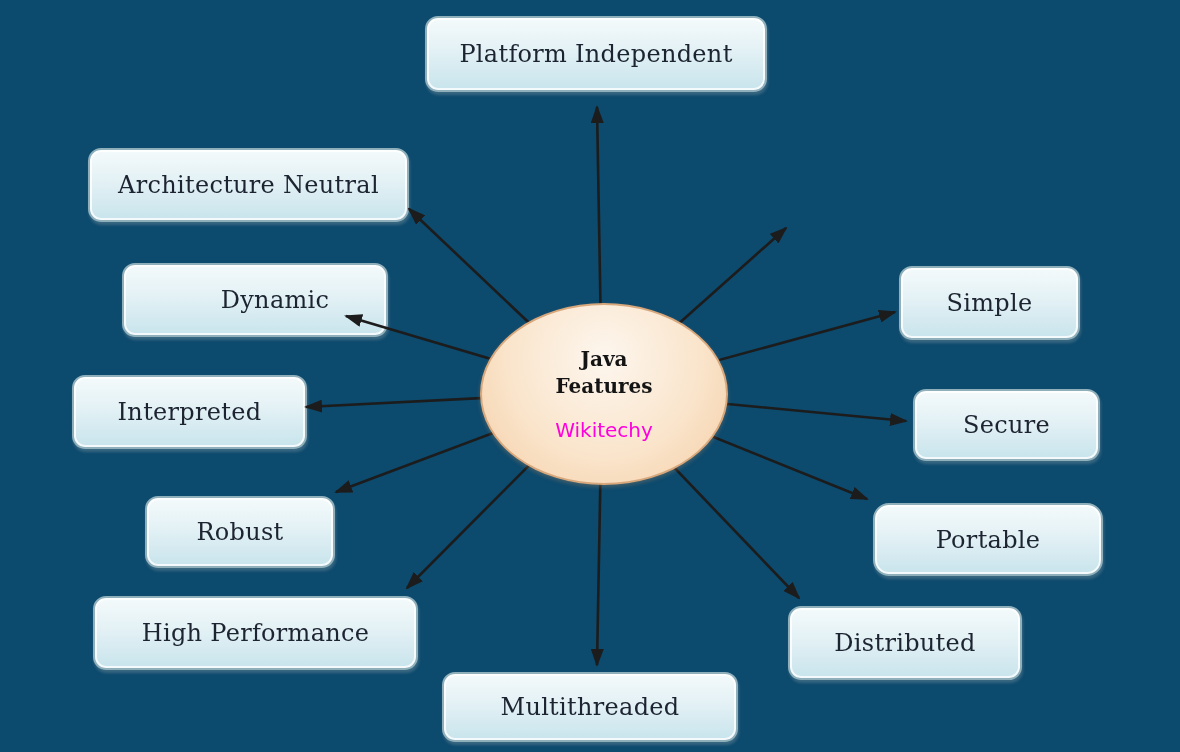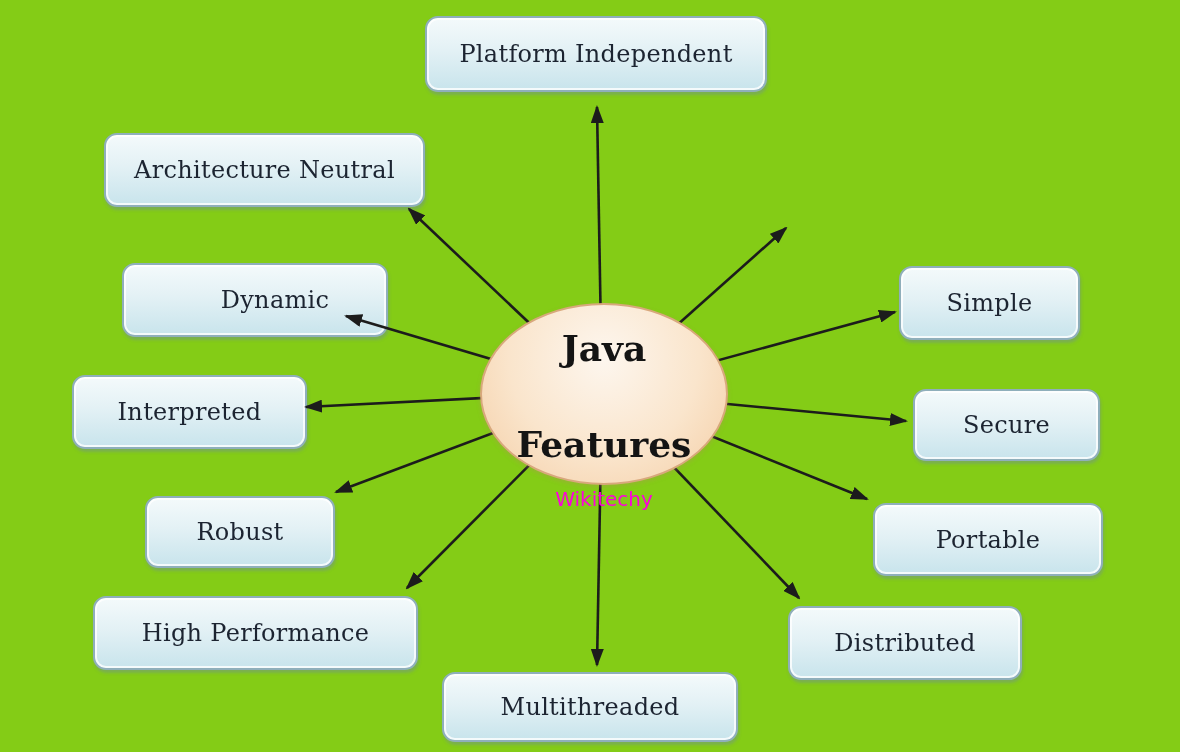--- a/index.html
+++ b/index.html
@@ -1,47 +1,47 @@
 <!DOCTYPE html>
 <html><head>
 <meta charset="utf-8">
 <style>
   html,body{margin:0;padding:0;background:#ffffff;}
   .stage{
     position:relative;
     width:1180px;height:752px;
-    background:#84cc16;
+    background:#0c4a6e;
     overflow:hidden;
     font-family:"DejaVu Serif","Liberation Serif",serif;
   }
   
   .fbox{
     position:absolute;
     z-index:1;
     display:flex;align-items:center;justify-content:center;
     border:2px solid #8fafbb;
     border-radius:13px;
     background:linear-gradient(to bottom,#f4fafb 0%,#e3f1f5 45%,#c8e4ec 100%);
     box-shadow:1px 3px 3px rgba(110,140,152,.45), inset 0 0 0 2px rgba(255,255,255,.8);
   }
   .flabel{
     font-size:24px;
     color:#1c2431;
     letter-spacing:.3px;
     white-space:nowrap;
   }
   #b-platform      {left:425px;top:16px;  width:338px;height:72px;}
-  #b-archneutral   {left:88px; top:133px; width:317px;height:70px;margin-left:16px;}
+  #b-archneutral   {left:88px; top:148px; width:317px;height:70px;}
   #b-dynamic       {left:122px;top:263px; width:222px;height:70px;padding-left:40px;}
   #b-interpreted   {left:72px; top:375px; width:231px;height:70px;}
   #b-robust        {left:145px;top:496px; width:186px;height:68px;}
   #b-highperf      {left:93px; top:596px; width:321px;height:70px;}
   #b-multithreaded {left:442px;top:672px; width:292px;height:66px;}
   #b-distributed   {left:788px;top:606px; width:230px;height:70px;}
-  #b-portable      {left:873px;top:503px; width:226px;height:69px;}
+  #b-portable      {left:873px;top:503px; width:226px;height:69px;border-radius:16px;}
   #b-secure        {left:913px;top:389px; width:183px;height:68px;}
   #b-simple        {left:899px;top:260px; width:177px;height:70px;margin-top:6px;}
   #b-objoriented   {left:791px;top:147px; width:287px;height:68px;}
 
   
   .arrows{
     position:absolute;left:0;top:0;z-index:2;
     pointer-events:none;
   }
   .arrows line{stroke:#1c1c1c;stroke-width:2.6;}
@@ -51,21 +51,21 @@
     position:absolute;left:480px;top:303px;width:244px;height:178px;
     z-index:3;
     border:2px solid #d8a87c;
     border-radius:50%;
     background:radial-gradient(ellipse at 50% 30%,#fdf6ee 0%,#fae5cc 55%,#f4cda4 100%);
     box-shadow:0 2px 4px rgba(180,140,100,.35);
     display:flex;flex-direction:column;align-items:center;justify-content:center;
     text-align:center;
   }
   .center-title{
-    font-size:36px;font-weight:bold;color:#141414;line-height:1.35;margin-top:47px;
+    font-size:20px;font-weight:bold;color:#141414;line-height:1.35;
   }
   .watermark{
     margin-top:18px;
     font-family:"DejaVu Sans","Liberation Sans",sans-serif;
     font-size:20px;color:#ff00dd;
   }
 </style>
 </head>
 <body>
 

